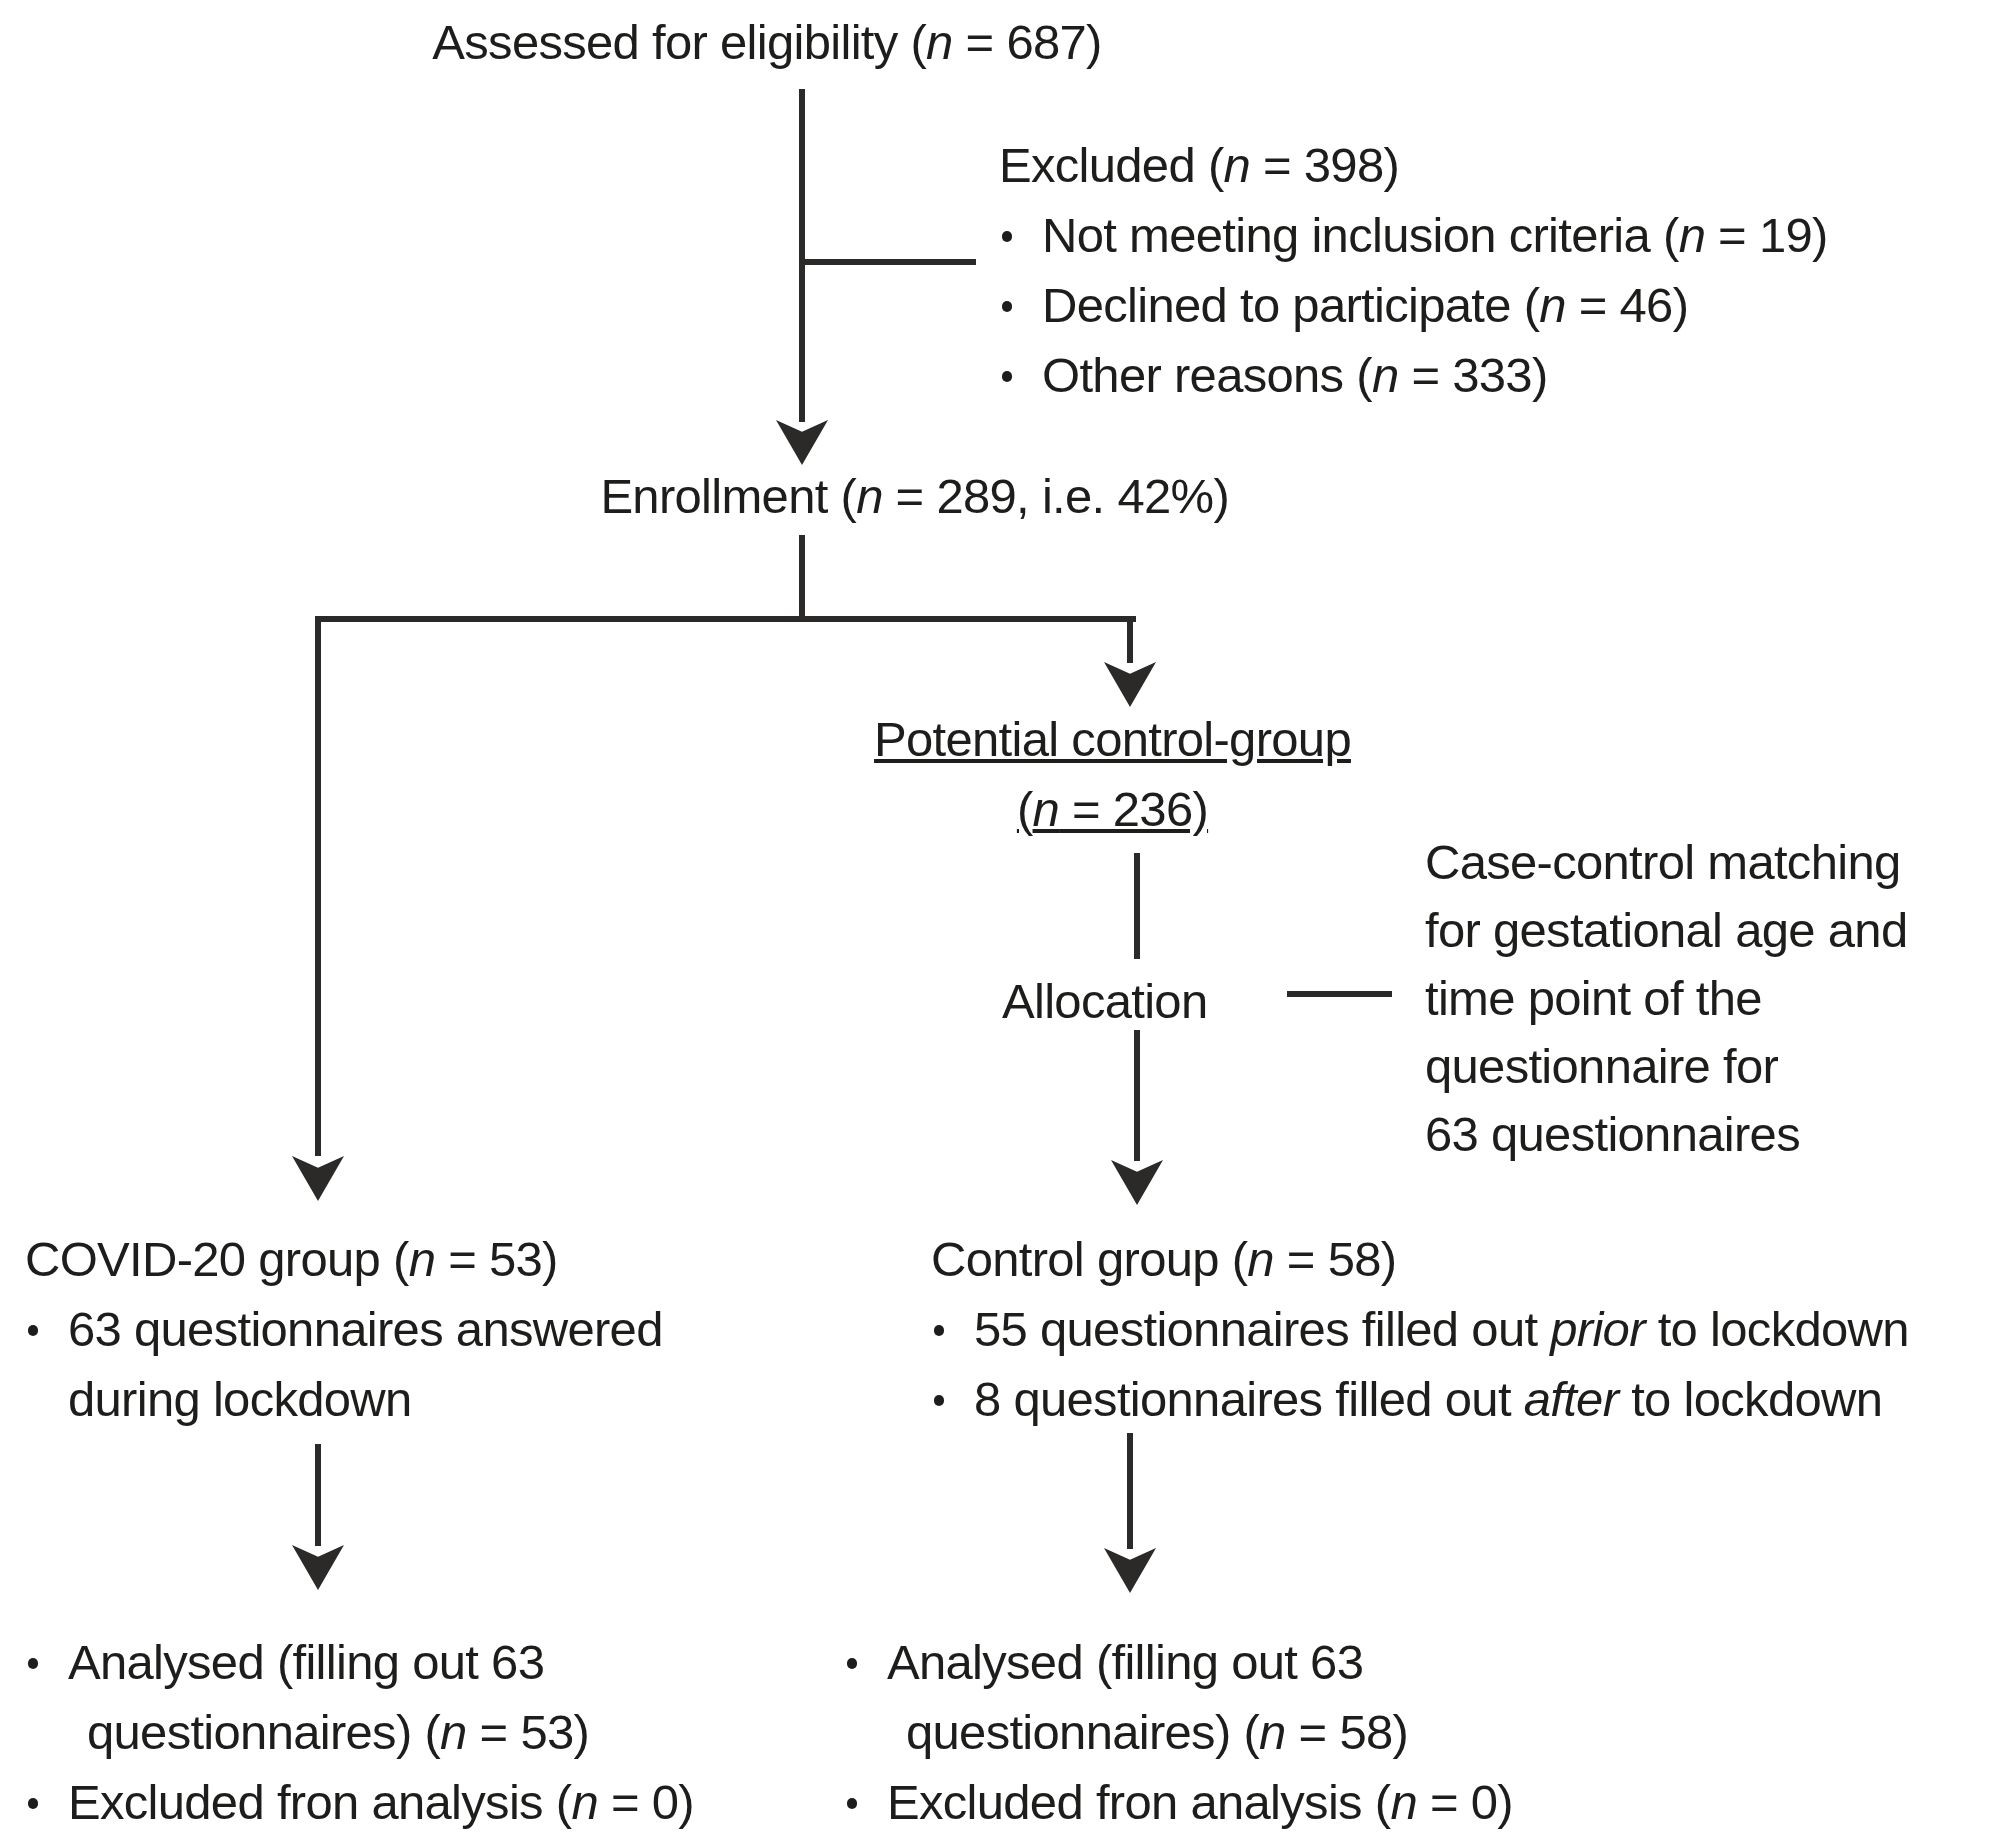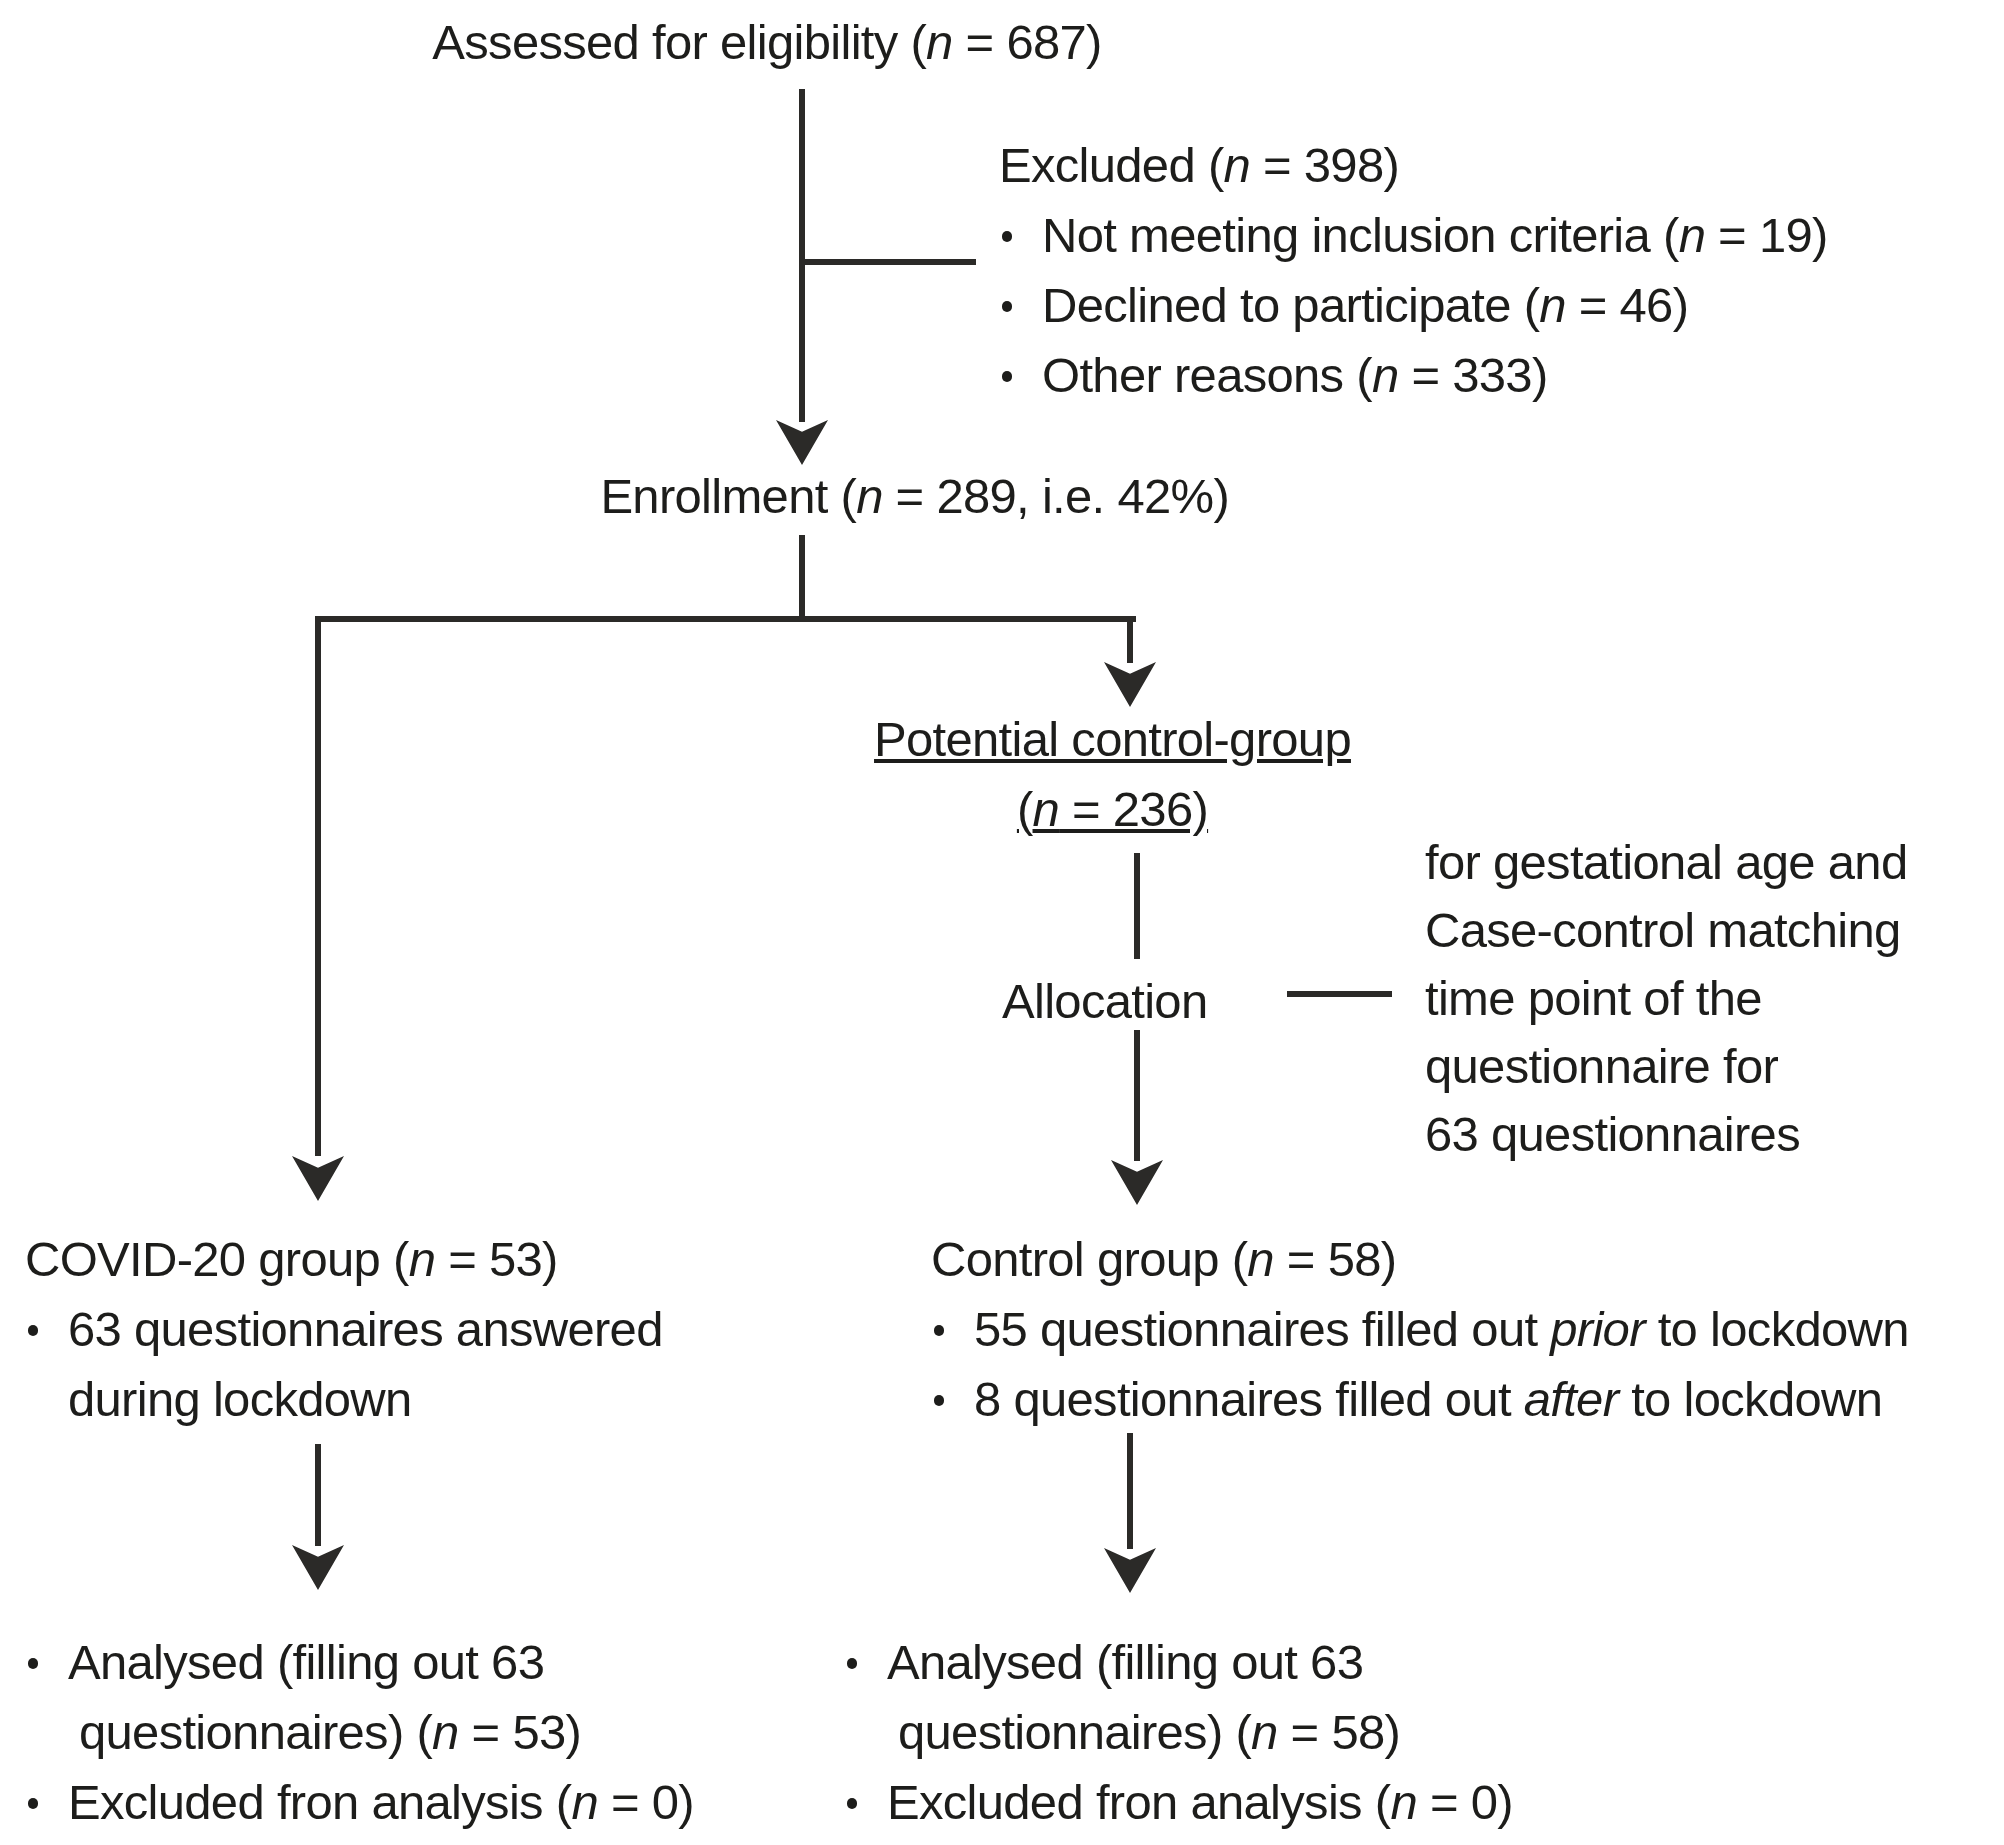--- a/index.html
+++ b/index.html
@@ -22,21 +22,21 @@
   .vline{position:absolute;width:6.3px;background:var(--line);}
   .hline{position:absolute;height:6.3px;background:var(--line);}
   .arrowhead{
     position:absolute;width:52px;height:45px;background:var(--line);
     clip-path:polygon(50% 100%,100% 0,50% 26%,0 0);
   }
   .item{display:flex;align-items:flex-start;}
   .dot-cell{flex:0 0 43px;padding-left:2.8px;}
   .dot{display:block;width:10.5px;height:10.5px;border-radius:50%;background:var(--text);margin-top:31px;}
   .lines{flex:1;}
-  .analysed .cont{margin-left:11px;}
+  .analysed .cont{margin-left:19px;}
 </style>
 </head>
 <body>
 
 <div class="vline" style="left:799px;top:89px;height:333px;"></div>
 <div class="arrowhead" style="left:776px;top:420px;"></div>
 
 <div class="hline" style="left:802px;top:259px;width:174px;"></div>
 
 <div class="vline" style="left:799px;top:535px;height:82px;"></div>
@@ -100,22 +100,22 @@
 <div class="abs center" style="left:816px;top:704px;width:593px;text-decoration:underline;">
     <div class="runline"><span>Potential control-group</span></div>
     <div class="runline"><span>(</span><span class="i">n</span><span> = 236)</span></div>
   </div>
 
 <div class="abs" style="left:1002px;top:966px;">
   <div class="runline"><span class="b">Allocation</span></div>
 </div>
 
 <div class="abs" style="left:1425px;top:828px;line-height:68px;">
+    <div class="runline"><span class="b">Case-control matching</span></div>
     <div class="runline"><span>for gestational age and</span></div>
-    <div class="runline"><span class="b">Case-control matching</span></div>
     <div class="runline"><span>time point of the</span></div>
     <div class="runline"><span>questionnaire for</span></div>
     <div class="runline"><span>63 questionnaires</span></div>
   </div>
 
 <div class="abs" style="left:25px;top:1224px;">
   <div class="runline"><span class="b">COVID-20 group</span><span> (</span><span class="i">n</span><span> = 53)</span></div>
   <div>
       <div class="item">
         <span class="dot-cell">

